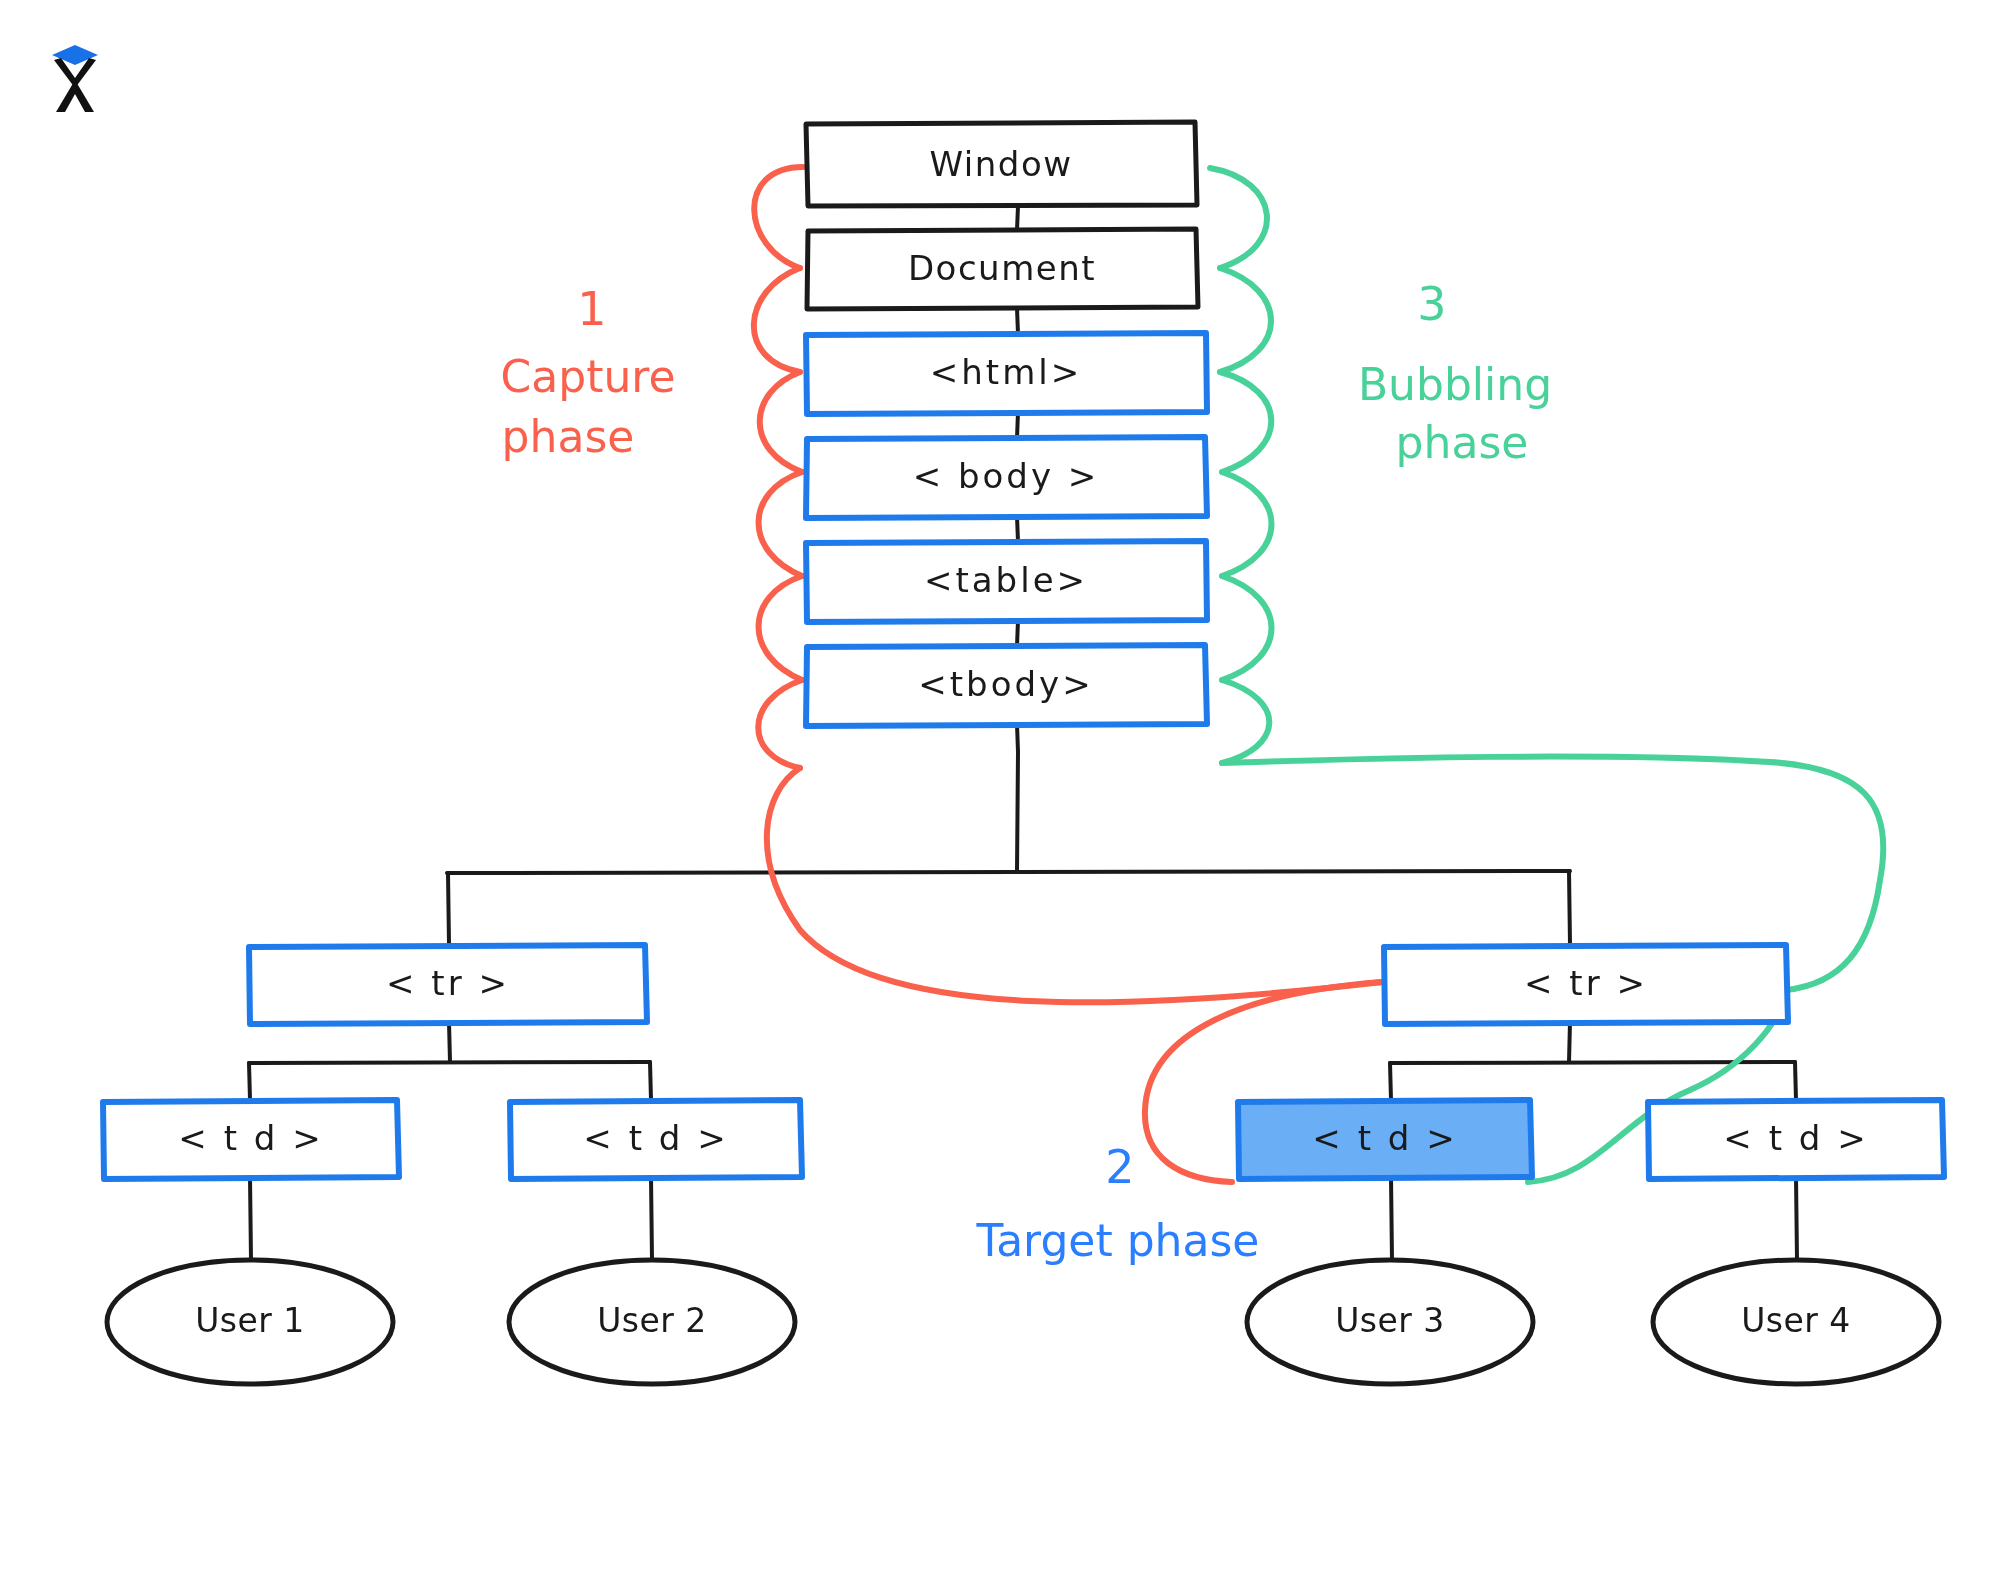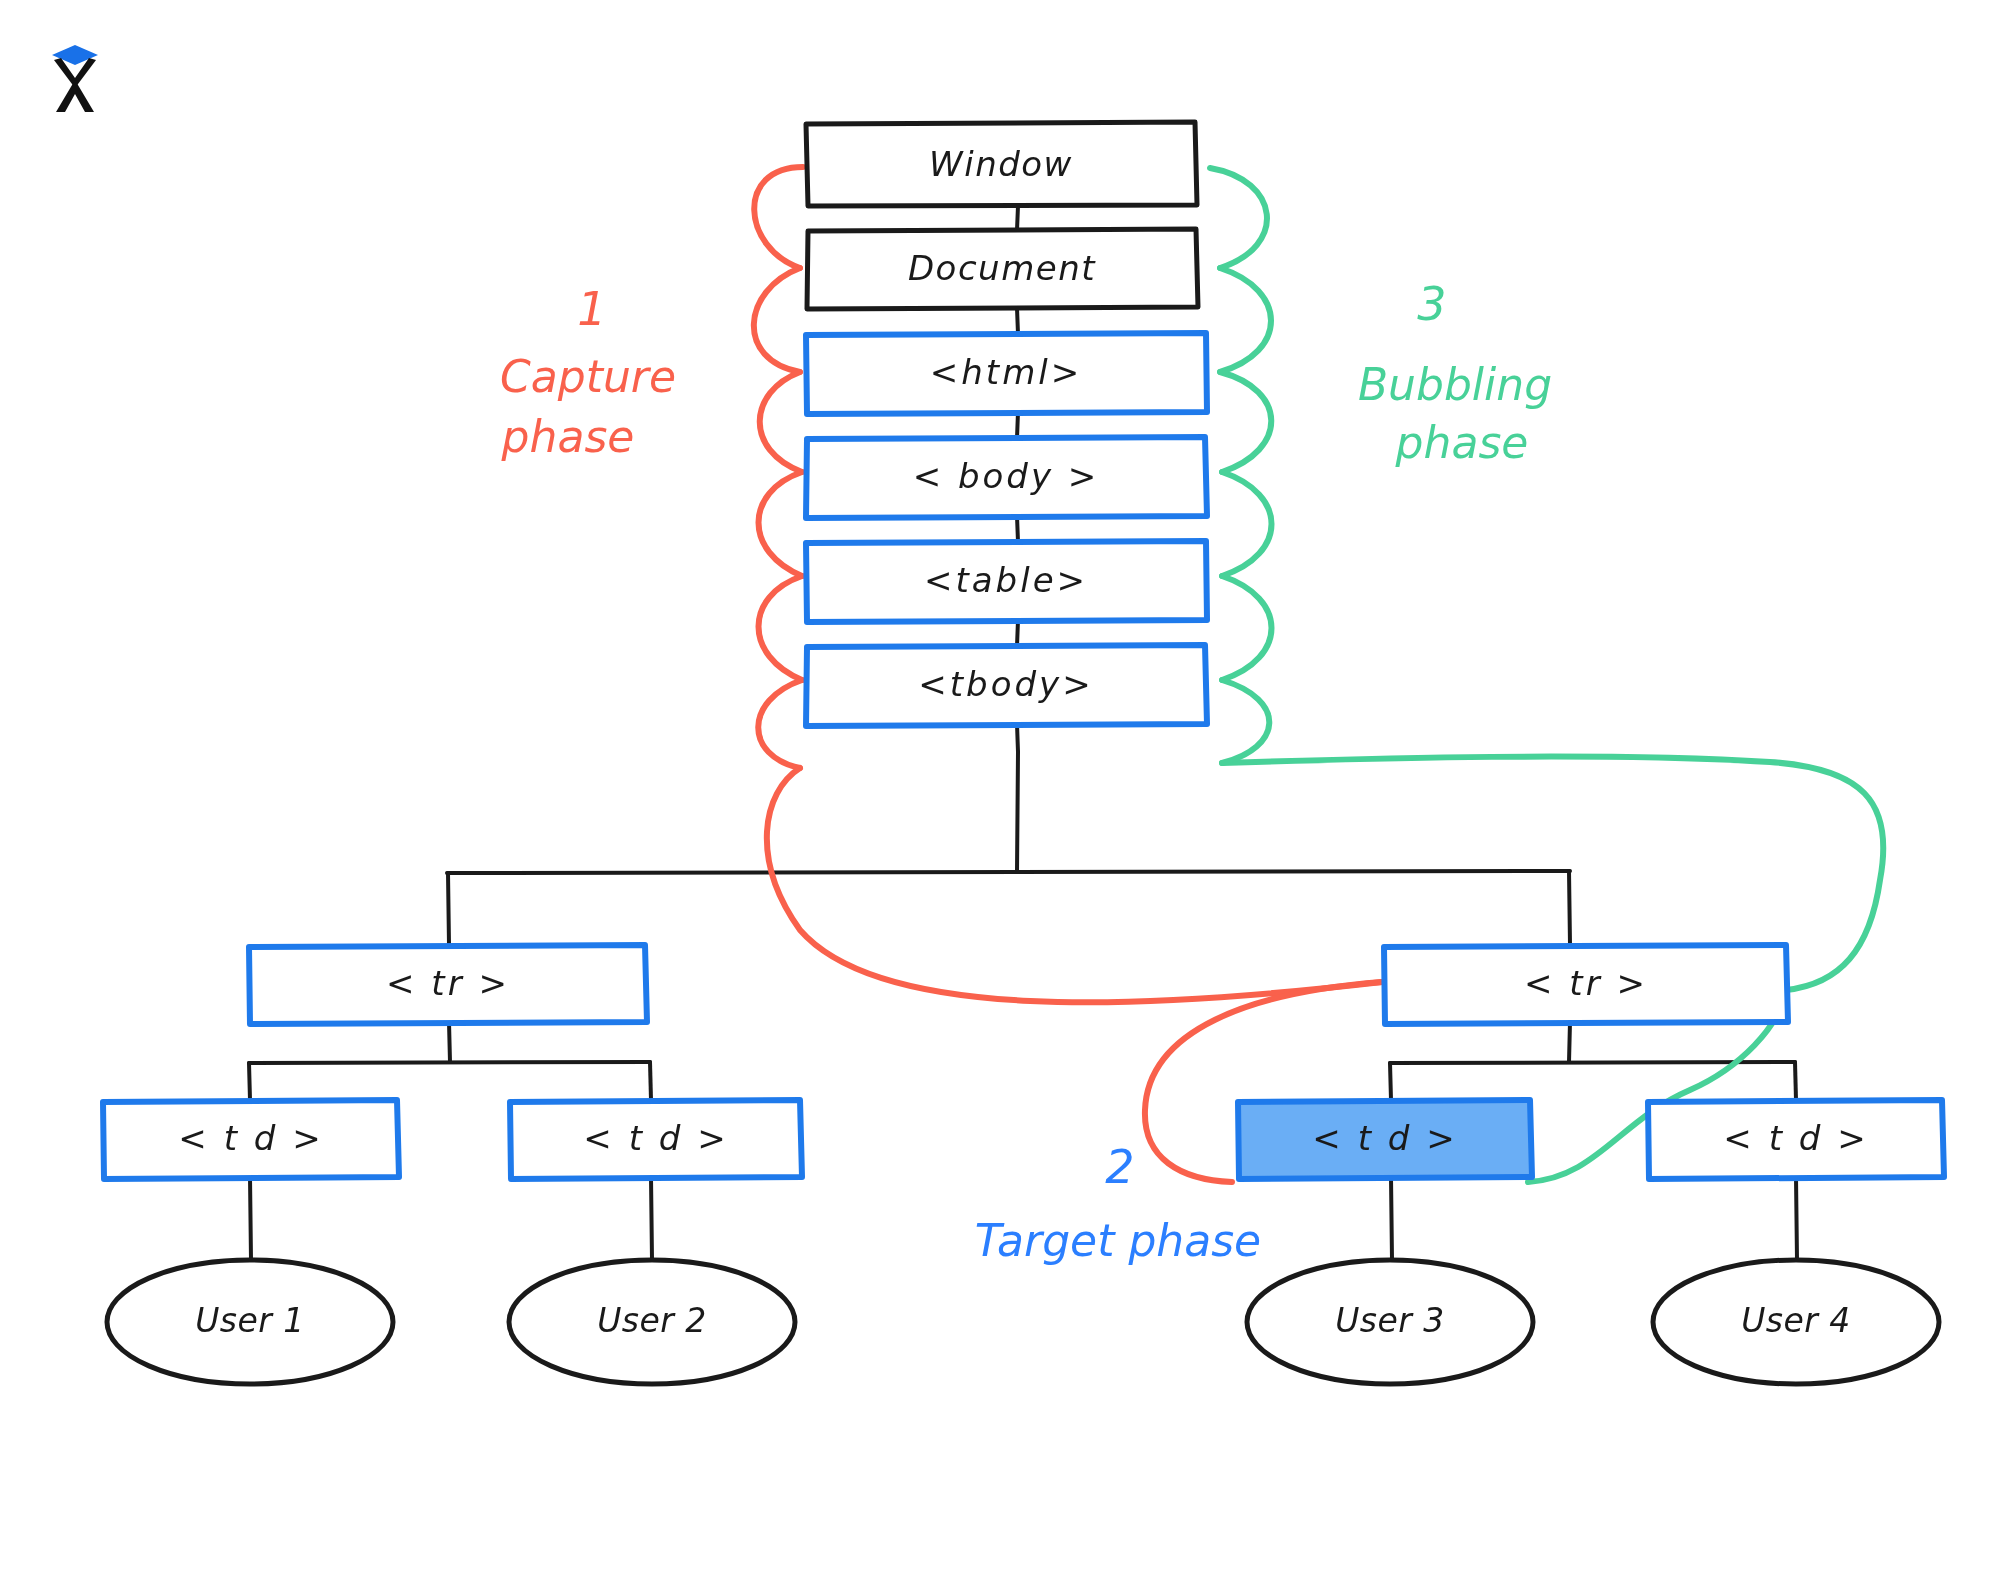--- a/index.html
+++ b/index.html
@@ -10,21 +10,20 @@
   body {
     width: 2001px;
     height: 1590px;
     position: relative;
     overflow: hidden;
     font-family: "DejaVu Sans", sans-serif;
   }
   #diagram-root {
     position: absolute;
     inset: 0;
-    font-style: italic;
   }
   svg#scene {
     display: block;
     width: 2001px;
     height: 1590px;
   }
   .node-label {
     font-family: "DejaVu Sans", sans-serif;
     font-size: 34px;
     fill: #1a1a1a;

